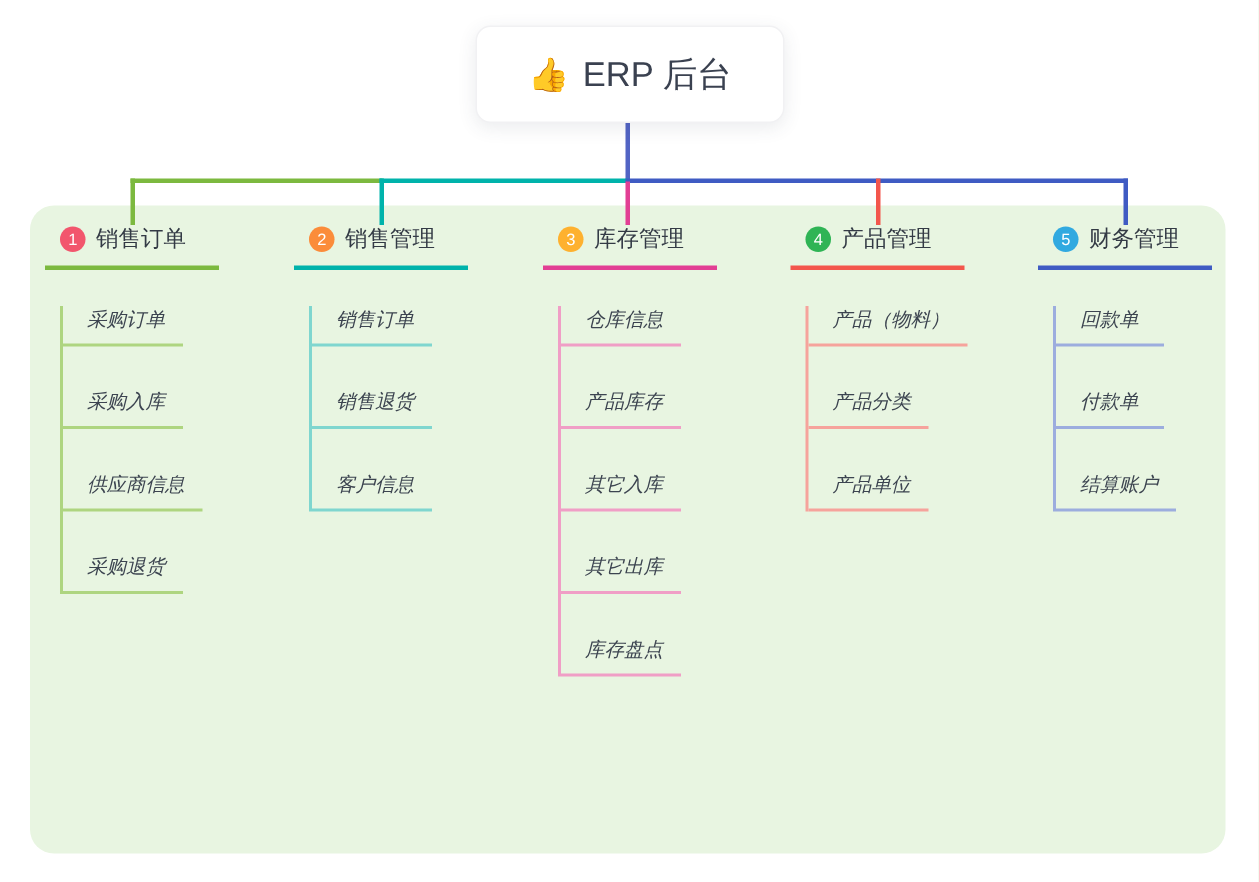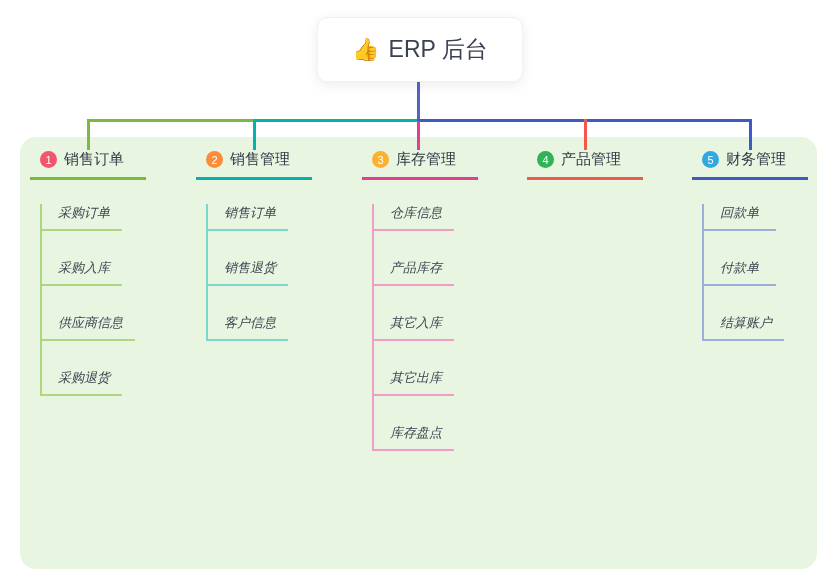--- a/index.html
+++ b/index.html
@@ -171,20 +171,25 @@
     <div class="child">库存盘点</div>
   </div>
 </div>
 
 <div class="branch b4">
   <div class="branch-header">
     <span class="badge">4</span>
     <span class="branch-title">产品管理</span>
   </div>
   <div class="branch-underline"></div>
+  <div class="children">
+    <div class="child">产品（物料）</div>
+    <div class="child">产品分类</div>
+    <div class="child">产品单位</div>
+  </div>
 </div>
 
 <div class="branch b5">
   <div class="branch-header">
     <span class="badge">5</span>
     <span class="branch-title">财务管理</span>
   </div>
   <div class="branch-underline"></div>
   <div class="children">
     <div class="child">回款单</div>

